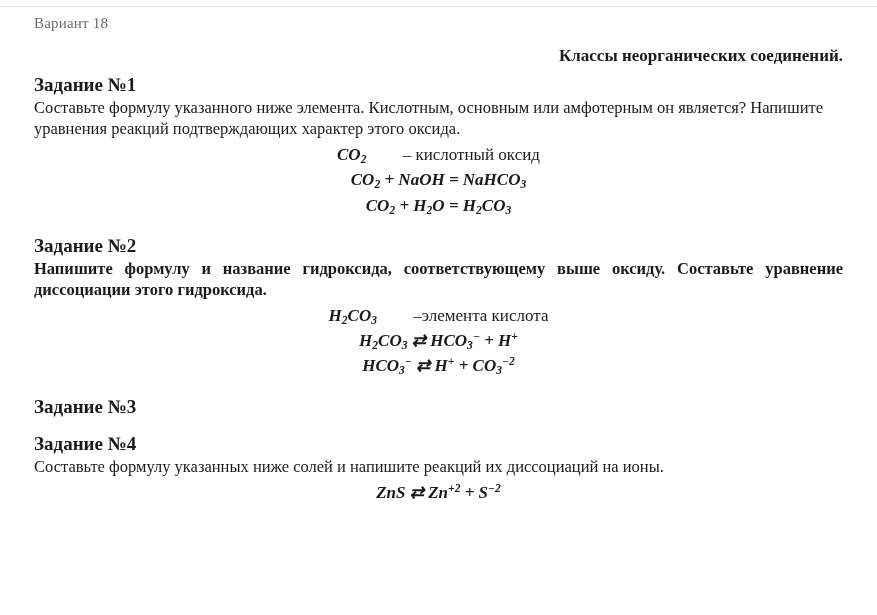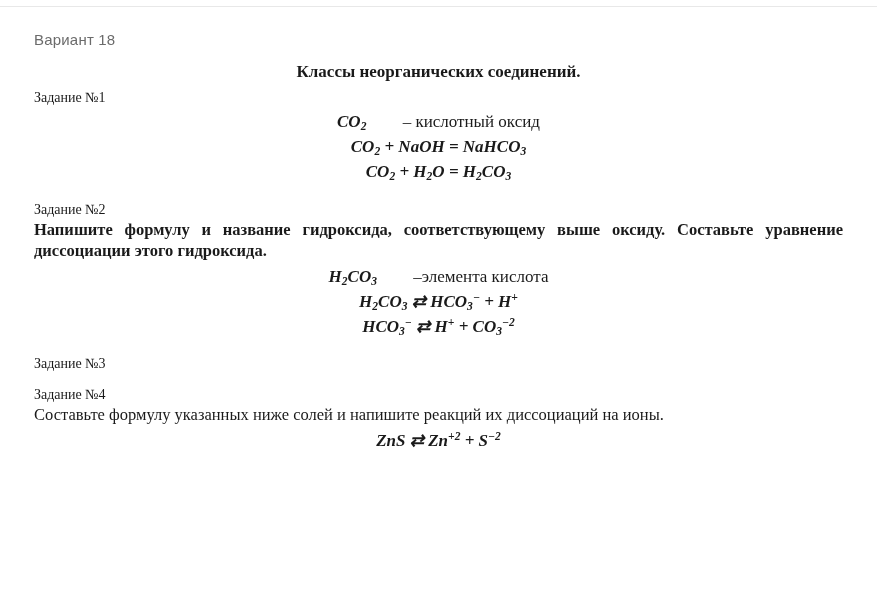--- a/index.html
+++ b/index.html
@@ -20,39 +20,40 @@
     height: 615px;
     padding: 0;
     box-sizing: border-box;
   }
   .topbar {
     height: 6px;
     background: #ffffff;
     border-bottom: 1px solid #e8e8e8;
   }
   .variant {
-    font-family: Liberation Sans, sans-serif;
+    font-family: Liberation Serif, serif;
     font-size: 15px;
     color: #6b6b6b;
-    margin: 24px 0 0 34px;
+    margin: 8px 0 0 34px;
     letter-spacing: 0.2px;
   }
   .doc {
     margin: 0 34px 0 34px;
   }
   .doc-title {
-    text-align: center;
+    text-align: right;
     font-size: 17px;
     font-weight: bold;
     margin-top: 14px;
     margin-bottom: 8px;
   }
   .task-head {
-    font-size: 14px;
+    font-size: 19px;
     margin-bottom: 1px;
+    font-weight: bold;
   }
   .task-body {
     font-size: 16.5px;
     line-height: 1.28;
     margin-bottom: 2px;
   }
   .justify {
     text-align: justify;
     text-justify: inter-word;
     font-weight: bold;
@@ -95,20 +96,21 @@
   <div class="topbar"></div>
 
   <div class="variant">Вариант 18</div>
 
   <div class="doc">
 
     <div class="doc-title">Классы неорганических соединений.</div>
 
     <div>
       <div class="task-head">Задание №1</div>
+      <div class="task-body">Составьте формулу указанного ниже элемента. Кислотным, основным или амфотерным он является? Напишите уравнения реакций подтверждающих характер этого оксида.</div>
       <div class="formula-block">
         <div class="formula-line">
           <span class="fml">CO<sub>2</sub></span><span class="plain"> – кислотный оксид</span>
         </div>
         <div class="formula-line">
           <span class="fml">CO<sub>2</sub> + NaOH = NaHCO<sub>3</sub></span>
         </div>
         <div class="formula-line">
           <span class="fml">CO<sub>2</sub> + H<sub>2</sub>O = H<sub>2</sub>CO<sub>3</sub></span>
         </div>

